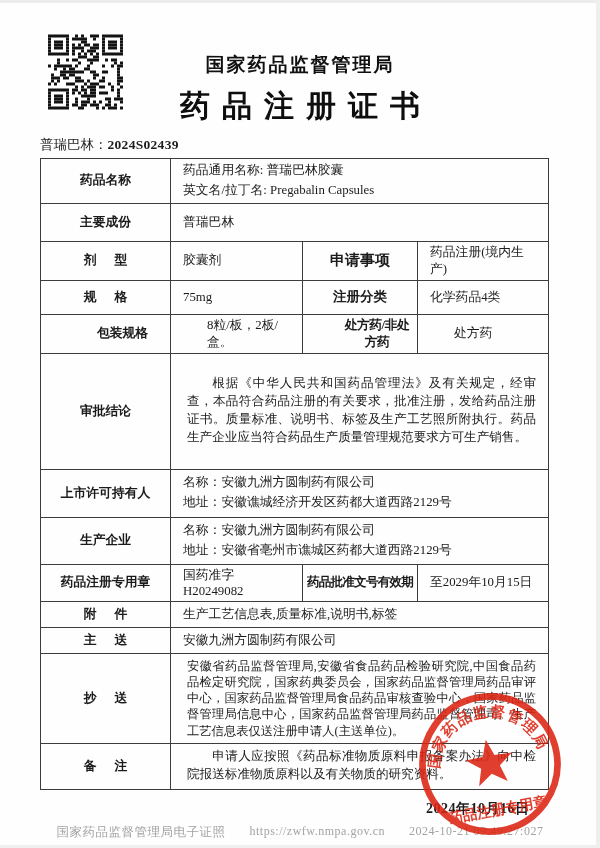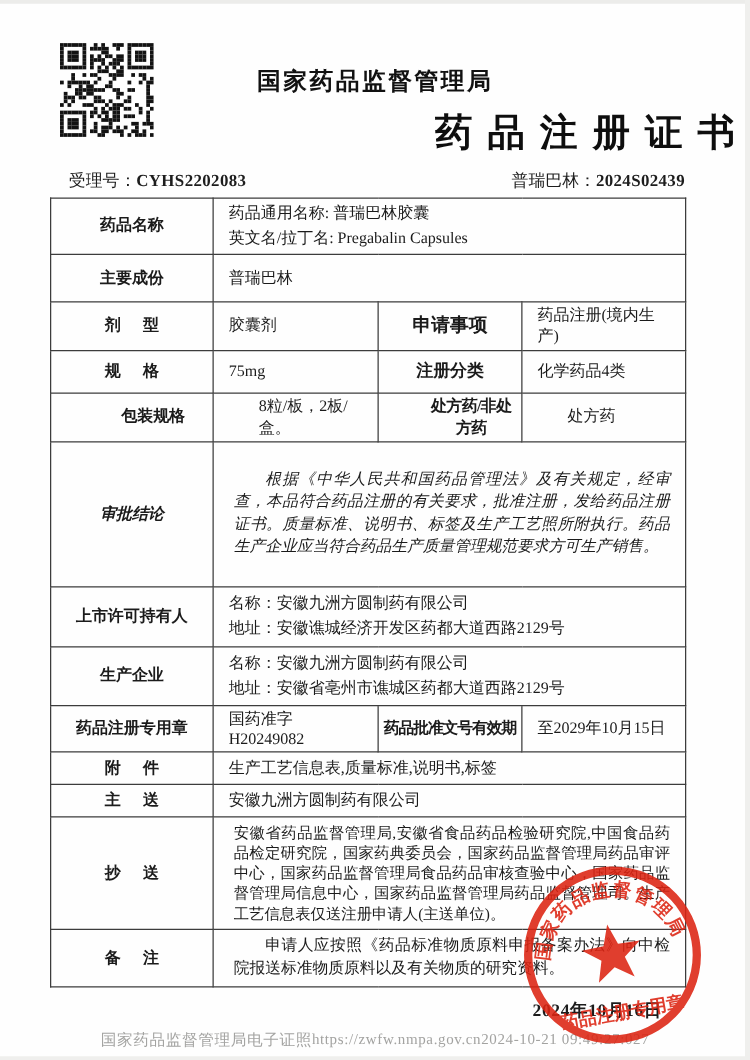--- a/index.html
+++ b/index.html
@@ -20,21 +20,21 @@
   .edge-bottom{position:absolute;bottom:0;left:0;right:0;height:3px;background:#efefed;}
 
   .qr { position:absolute; left:48px; top:33px; width:75px; height:78px; }
 
   .org {
     position:absolute; top:52px; left:0; width:100%;
     text-align:center; font-size:19px; font-weight:bold; letter-spacing:2px; color:#111;
   }
   .title {
     position:absolute; top:86px; left:0; width:100%;
-    text-align:right; font-size:30px; font-weight:bold; letter-spacing:12px;
+    text-align:center; font-size:30px; font-weight:bold; letter-spacing:12px;
     text-indent:12px; color:#0e0e0e;
   }
   .meta-row {
     position:absolute; top:136px; left:40px; width:508px;
     display:flex; justify-content:space-between;
     font-size:13.5px;
   }
   .meta-row .num { font-weight:600; letter-spacing:0.3px; }
   .meta-left { padding-left:15px; }
 
@@ -54,21 +54,21 @@
   }
   td.val { padding:2px 8px 2px 12px; }
   td.val .line { line-height:1.55; }
   .spread2 {
     display:inline-block; width:3.4em;
     text-align:justify; text-align-last:justify;
   }
   .condense { letter-spacing:-0.8px; font-size:13.3px; }
   tr.r1 td{height:44px;} tr.r2 td{height:38px;} tr.r3 td{height:29px;}
   tr.r4 td{height:34px;} tr.r5 td{height:30px;} tr.r6 td{height:34px;padding-left:36px;}
-  tr.r7 td{height:116px;font-style:italic;} tr.r8 td{height:48px;} tr.r9 td{height:47px;}
+  tr.r7 td{height:116px;} tr.r8 td{height:48px;} tr.r9 td{height:47px;}
   tr.r10 td{height:28px;} tr.r11 td{height:26px;margin-left:18px;} tr.r12 td{height:26px;}
   tr.r13 td{height:54px;} tr.r14 td{height:46px;}
   .para {
     text-align:justify; text-indent:2em; line-height:1.42; font-size:12.6px;
     padding:2px 4px;
   }
   .para.cc { text-indent:0; font-size:12.3px; line-height:1.32; }
 
   .seal-wrap { position:absolute; left:414px; top:688px; width:160px; height:160px; }
   .seal-date {
@@ -76,21 +76,21 @@
     font-size:14px; font-weight:600; color:#1c1c1c; letter-spacing:0.5px;
     white-space:nowrap;
   }
   .seal {
     position:absolute; left:0; top:0; width:152px; height:152px; z-index:2;
     transform:rotate(-10deg); opacity:0.88;
   }
 
   .footer {
     position:absolute; top:824px; left:0; width:100%;
-    display:flex; justify-content:center; gap:0;
+    display:flex; justify-content:center; gap:24px;
     color:#a3a3a1; font-size:12.5px; letter-spacing:0.5px; white-space:nowrap;
   }
   .footer .mono { font-family:Liberation Serif, serif; font-size:12px; }
 </style>
 </head>
 <body>
 
 <div class="page">
   <div class="edge-top"></div>
   <div class="edge-right"></div>
@@ -390,21 +390,20 @@
       <rect x="80" y="96" width="4" height="4" fill="#131313"></rect>
       <rect x="84" y="96" width="4" height="4" fill="#131313"></rect>
       <rect x="88" y="96" width="4" height="4" fill="#131313"></rect>
       <rect x="96" y="96" width="4" height="4" fill="#131313"></rect>
     </svg>
 
   <div class="org">国家药品监督管理局</div>
   <div class="title">药品注册证书</div>
 
   <div class="meta-row">
-    <div class="meta-left"><span>受理号：</span><span class="num">CYHS2202083</span></div>
     <div class="meta-right"><span>普瑞巴林：</span><span class="num">2024S02439</span></div>
   </div>
 
   <table class="cert">
     <colgroup>
         <col style="width:130px">
         <col style="width:132px">
         <col style="width:115px">
         <col style="width:131px">
       </colgroup>

